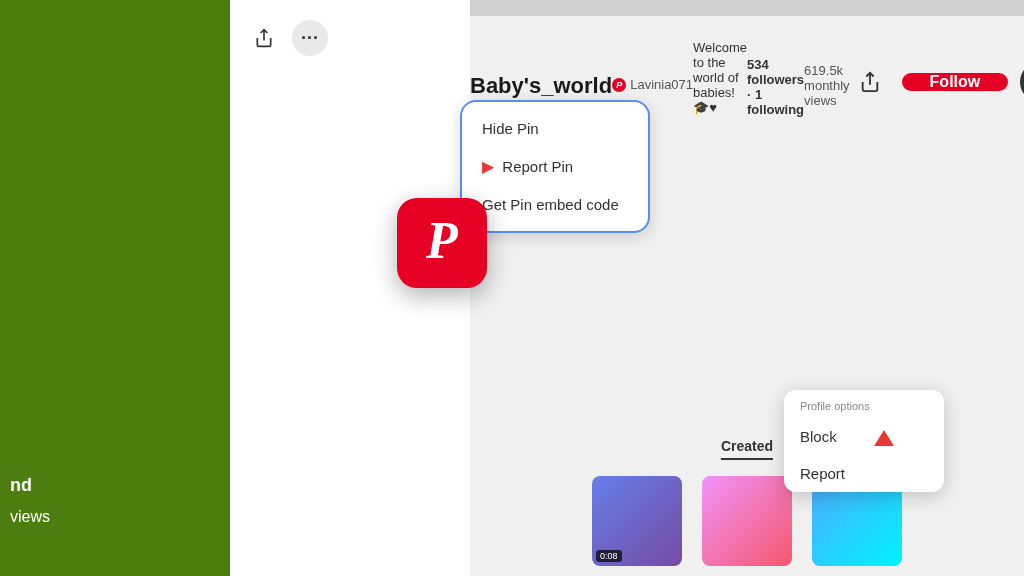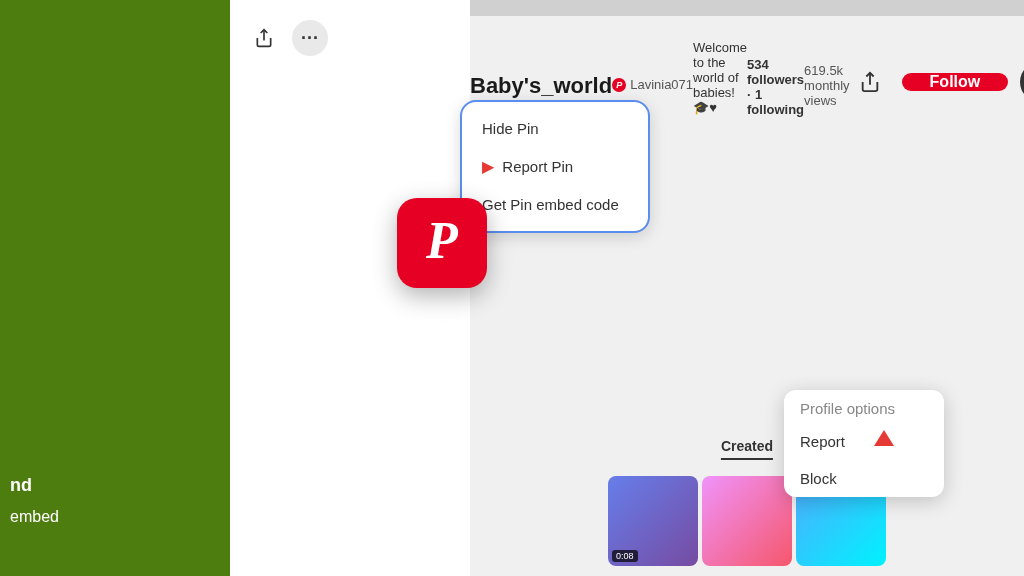--- a/index.html
+++ b/index.html
@@ -387,21 +387,21 @@
       right: 80px;
       background: #fff;
       border-radius: 12px;
       box-shadow: 0 4px 20px rgba(0,0,0,0.2);
       min-width: 160px;
       z-index: 15;
     }
 
     .profile-dropdown-title {
       padding: 10px 16px 6px;
-      font-size: 15px;
+      font-size: 11px;
       color: #888;
       font-weight: 500;
     }
 
     .profile-dropdown-item {
       padding: 10px 16px;
       font-size: 15px;
       color: #333;
       cursor: pointer;
       font-weight: 500;
@@ -432,21 +432,21 @@
       cursor: pointer;
     }
 
     
     .thumbnails-row {
       position: absolute;
       bottom: 10px;
       left: 50%;
       transform: translateX(-50%);
       display: flex;
-      gap: 4px;
+      gap: 20px;
     }
 
     .thumb {
       width: 90px; height: 90px;
       border-radius: 8px;
       background: #ccc;
       position: relative;
       overflow: hidden;
     }
 
@@ -480,21 +480,21 @@
       border-bottom: 16px solid #e53935;
     }
   </style>
 </head>
 <body>
 
 <div class="left-panel">
 
   <div class="black-left">
     <div class="left-text">nd</div>
-    <div class="left-text2">embed</div>
+    <div class="left-text2">views</div>
   </div>
 
   <div class="pin-card">
 
     <div class="pin-card-header">
       <button class="share-btn">
         <svg width="20" height="20" viewBox="0 0 24 24" fill="none" stroke="#333" stroke-width="2">
           <path d="M4 12v8a2 2 0 002 2h12a2 2 0 002-2v-8"></path>
           <polyline points="16 6 12 2 8 6"></polyline>
           <line x1="12" y1="2" x2="12" y2="15"></line>
@@ -575,24 +575,24 @@
         </svg>
       </button>
       <button class="follow-btn">Follow</button>
       <button class="more-btn">···</button>
     </div>
   </div>
 
   <div class="profile-dropdown">
     <div class="profile-dropdown-title">Profile options</div>
     <div class="profile-dropdown-item">
+      <span>Block</span>
+    </div>
+    <div class="profile-dropdown-item">
       <span>Report</span>
-    </div>
-    <div class="profile-dropdown-item">
-      <span>Block</span>
     </div>
   </div>
 
   <div class="tabs-row">
     <div class="tab">
       <span>Created</span>
     </div>
   </div>
 
   <div class="thumbnails-row">

